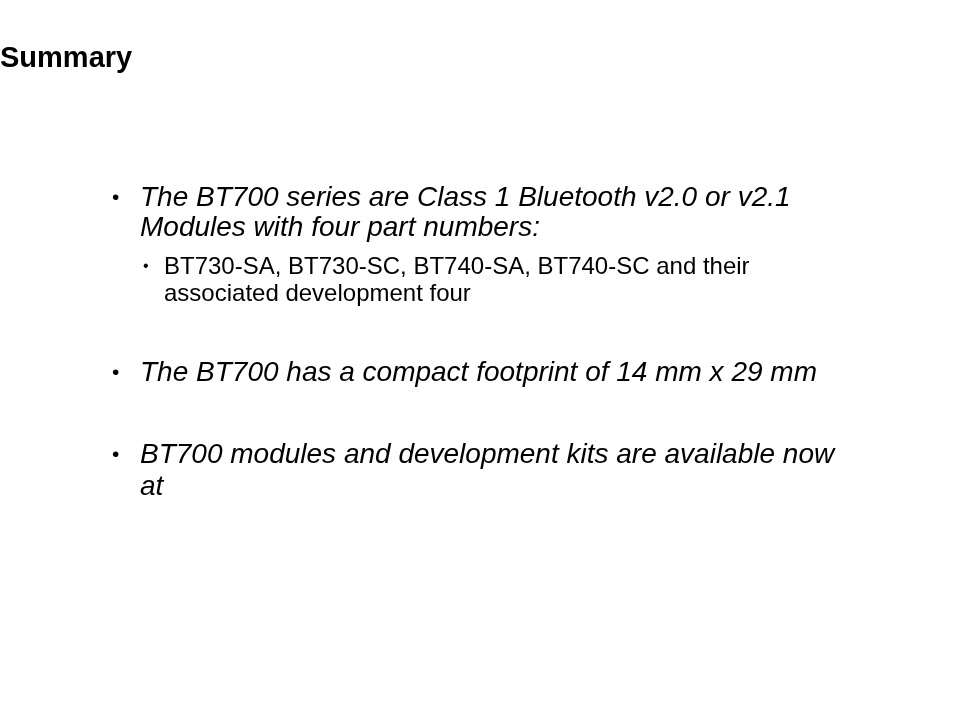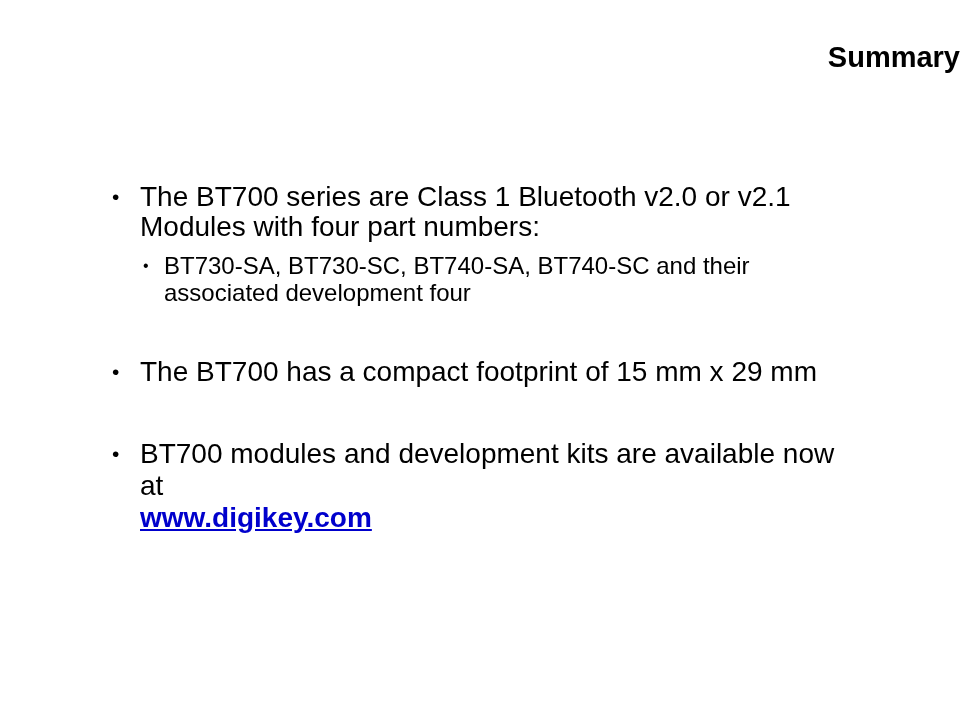--- a/index.html
+++ b/index.html
@@ -14,21 +14,21 @@
     background: #ffffff;
     font-family: "Liberation Sans", "DejaVu Sans", sans-serif;
     color: #000000;
     overflow: hidden;
   }
   .slide-title {
     position: absolute;
     top: 40px;
     left: 0;
     width: 100%;
-    text-align: right;
+    text-align: left;
     font-size: 29px;
     font-weight: bold;
     line-height: 1.2;
     letter-spacing: 0px;
   }
   .para {
     position: absolute;
     display: flex;
     align-items: stretch;
   }
@@ -44,21 +44,21 @@
   .lvl1 {
     left: 112px;
     font-size: 28px;
     line-height: 30px;
   }
   .lvl1 .marker {
     width: 28px;
     font-size: 21px;
     line-height: 30px;
   }
-  .lvl1 .text { width: 712px; }
+  .lvl1 .text { width: 712px; font-style: italic; }
   
   .lvl2 {
     left: 143px;
     font-size: 24px;
     line-height: 27px;
   }
   .lvl2 .marker {
     width: 21px;
     font-size: 16px;
     line-height: 27px;
@@ -92,22 +92,22 @@
   </div>
 
   <div class="para lvl2 p-sub">
     <span class="marker">•</span>
     <span class="text">BT730-SA, BT730-SC, BT740-SA, BT740-SC and their
 associated development four</span>
   </div>
 
   <div class="para lvl1 p2">
     <span class="marker">•</span>
-    <span class="text">The BT700 has a compact footprint of 15 mm x 29 mm</span>
+    <span class="text">The BT700 has a compact footprint of 14 mm x 29 mm</span>
   </div>
 
   <div class="para lvl1 p3">
     <span class="marker">•</span>
     <span class="text"><span>BT700 modules and development kits are available now at
-</span><a class="weblink">www.digikey.com</a></span>
+</span></span>
   </div>
 
 </div>
 
 </body></html>

